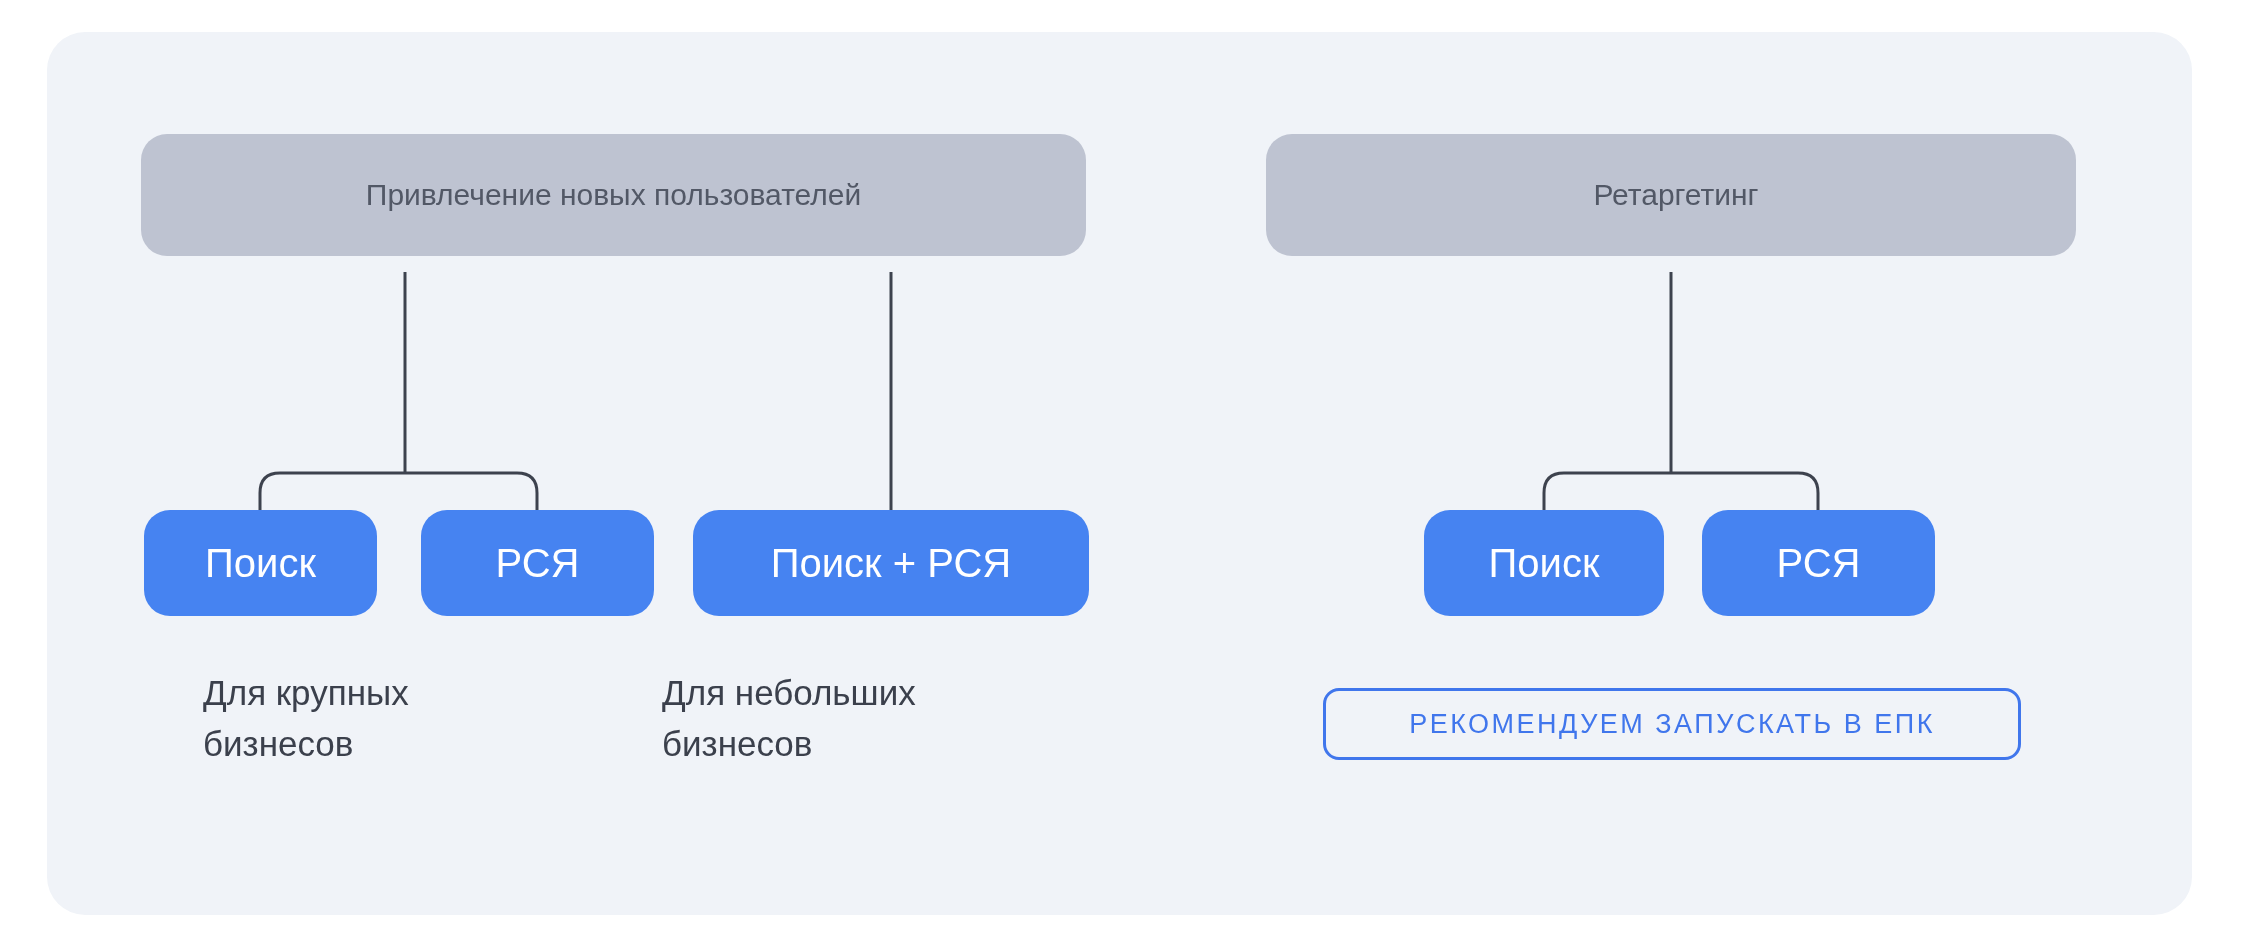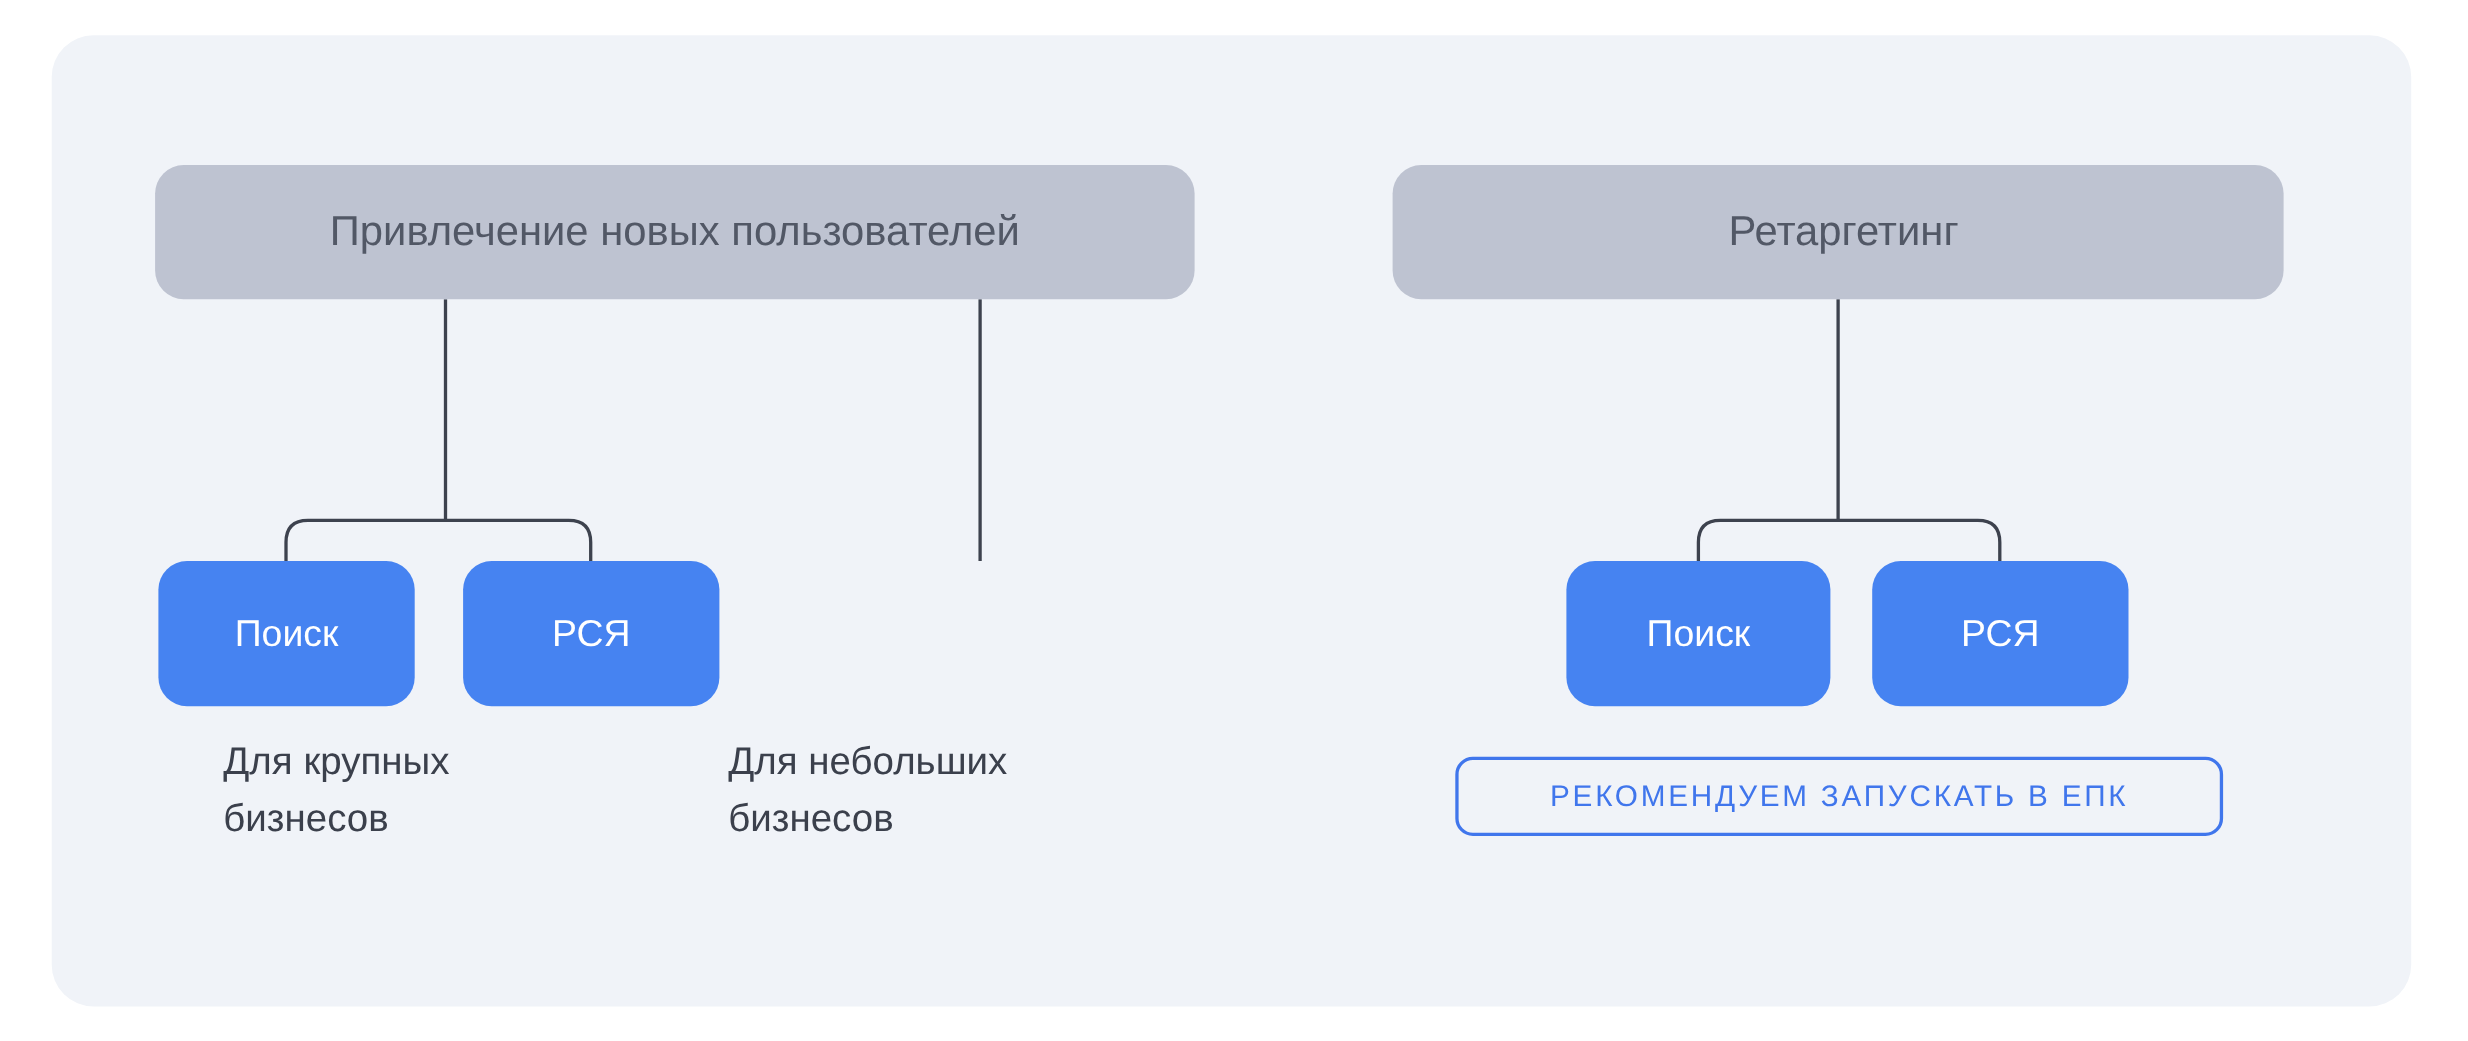--- a/index.html
+++ b/index.html
@@ -34,29 +34,29 @@
     display: flex;
     align-items: center;
     justify-content: center;
     text-align: center;
     border-radius: 26px;
     font-weight: 500;
   }
   .node-root {
     background: #bec3d1;
     color: #525866;
-    font-size: 38px;
+    font-size: 30px;
     height: 122px;
-    top: 150px;
+    top: 134px;
   }
   .node-channel {
     background: #4683f1;
     color: #ffffff;
-    font-size: 34px;
-    height: 132px;
+    font-size: 40px;
+    height: 106px;
     top: 510px;
   }
   .note {
     position: absolute;
     top: 668px;
     width: 400px;
     text-align: left;
     color: #3b404c;
     font-size: 35px;
     font-weight: 500;
@@ -99,20 +99,21 @@
   </svg>
 
   <div class="node node-root" style="left:141px; width:945px;">Привлечение новых пользователей</div>
 
   <div class="node node-root" style="left:1266px; width:810px;padding-left:10px;">Ретаргетинг</div>
 
   <div class="node node-channel" style="left:144px; width:233px;">Поиск</div>
 
   <div class="node node-channel" style="left:421px; width:233px;">РСЯ</div>
 
+  <div class="node node-channel" style="left:693px; width:396px;">Поиск + РСЯ</div>
 
   <div class="node node-channel" style="left:1424px; width:240px;">Поиск</div>
 
   <div class="node node-channel" style="left:1702px; width:233px;">РСЯ</div>
 
   <div class="note" style="left:203px;">Для крупных
 бизнесов</div>
 
   <div class="note" style="left:662px;">Для небольших
 бизнесов</div>

